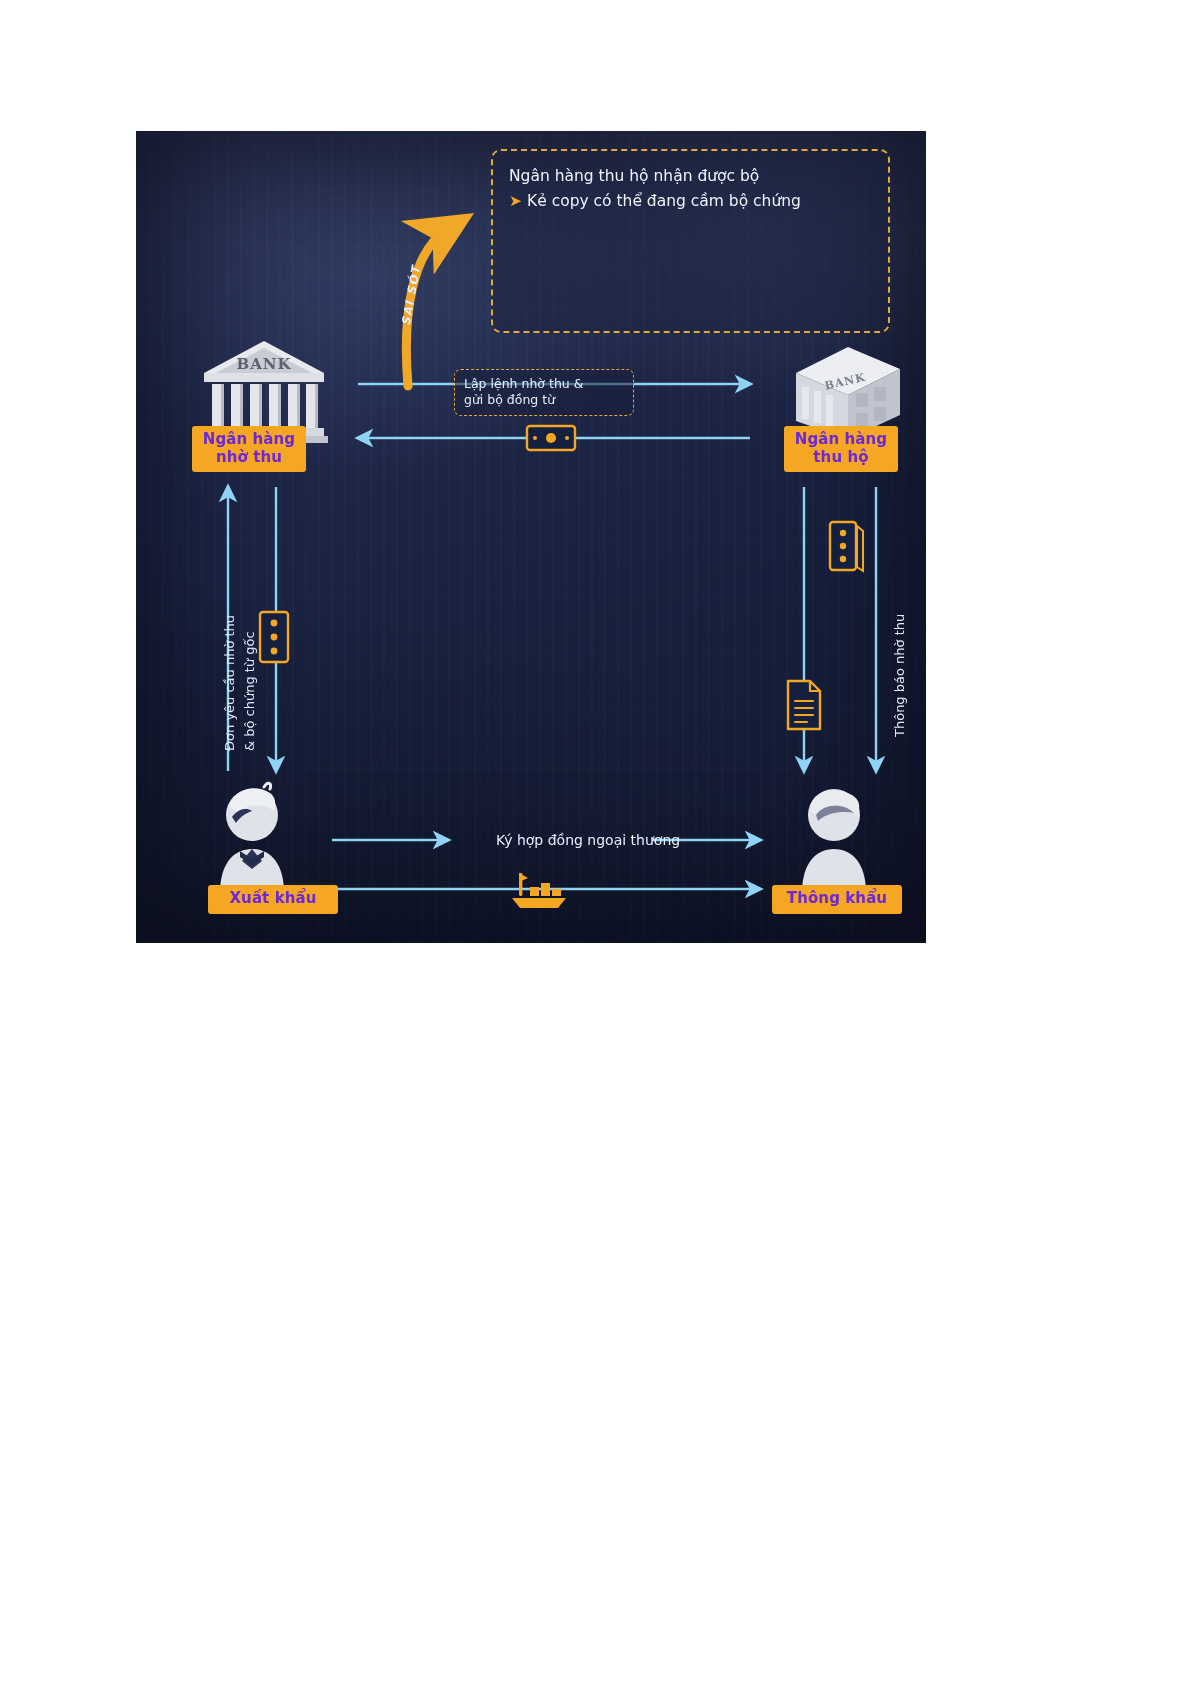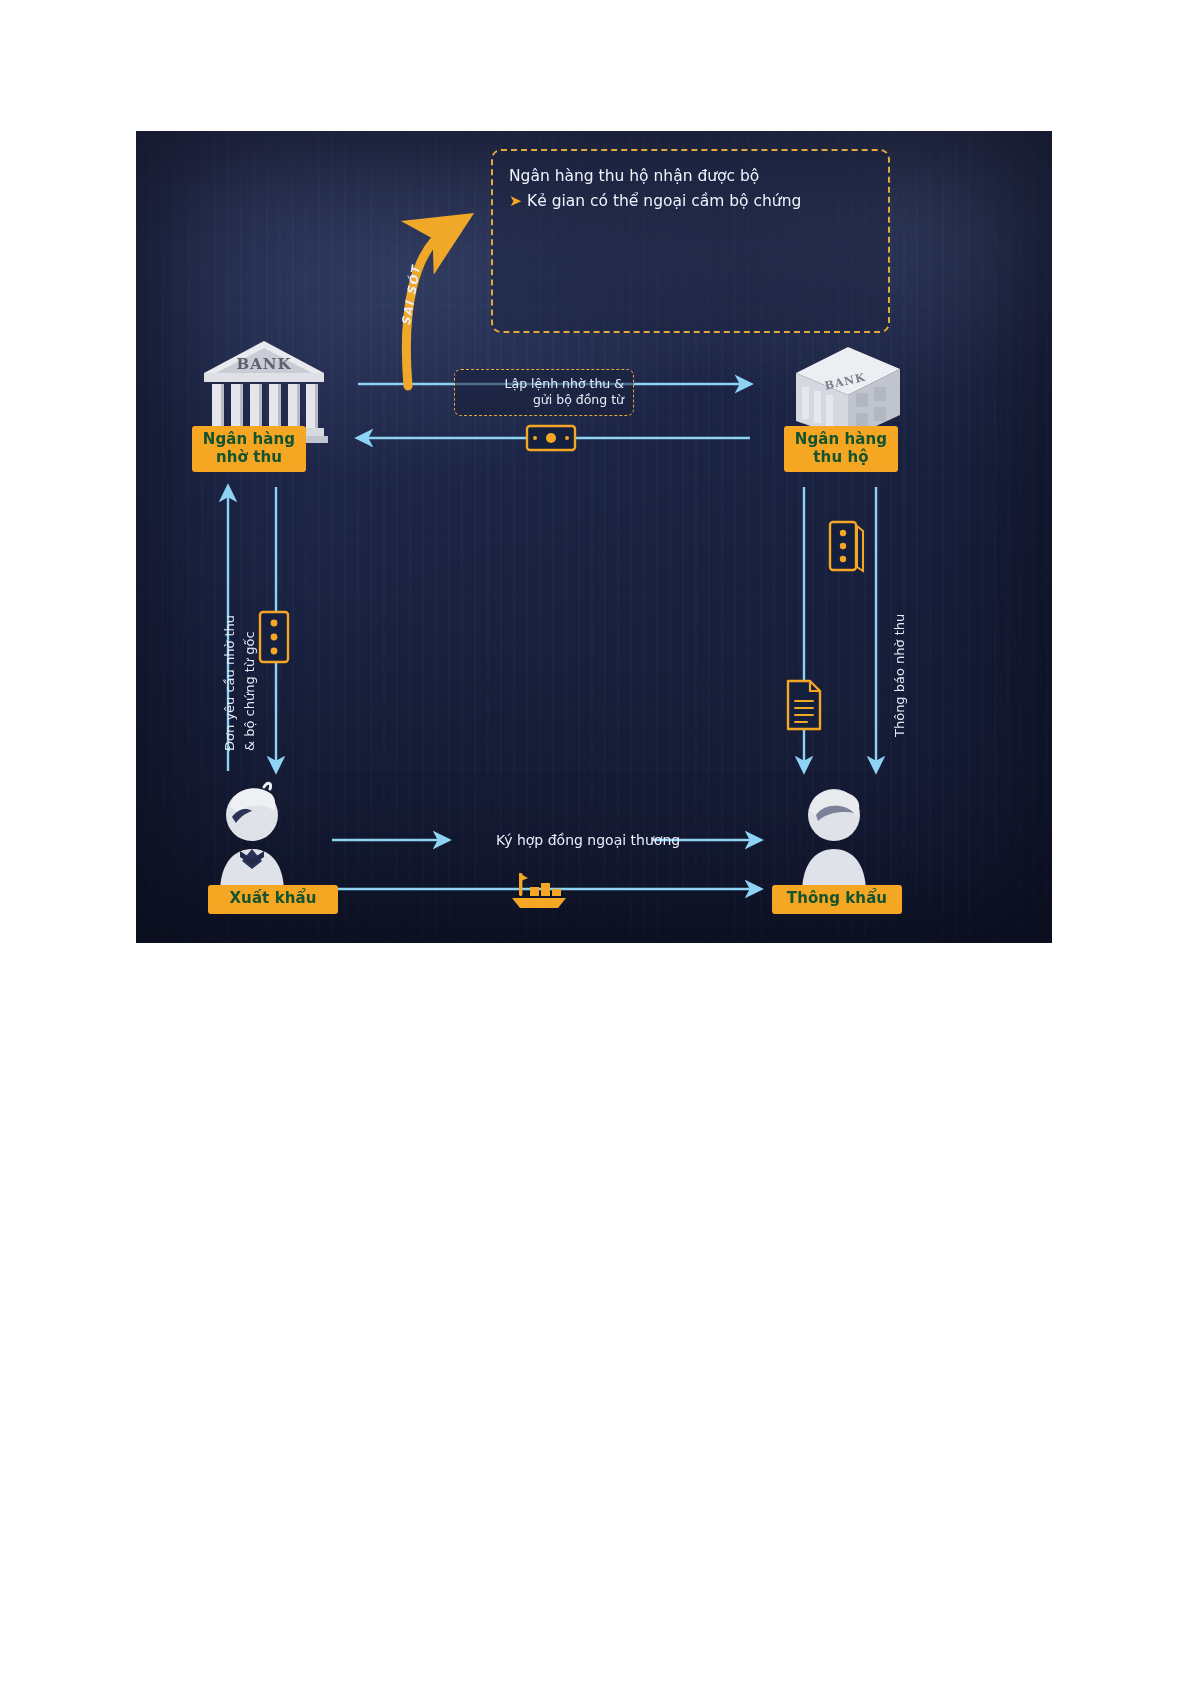--- a/index.html
+++ b/index.html
@@ -2,21 +2,21 @@
 <html><head>
 <meta charset="utf-8">
 <style>
   html,body{margin:0;padding:0;background:#ffffff;}
   body{width:1192px;height:1685px;font-family:"DejaVu Sans","Liberation Sans",sans-serif;}
 
   #page{position:relative;width:1192px;height:1685px;background:#ffffff;overflow:hidden;}
 
   
   #infographic{
-    position:absolute;left:136px;top:131px;width:916px;height:812px;
+    position:absolute;left:136px;top:131px;width:790px;height:812px;
     background:
       radial-gradient(ellipse 60% 40% at 30% 18%, rgba(70,88,130,.38), rgba(0,0,0,0) 62%),
       radial-gradient(ellipse 50% 35% at 78% 12%, rgba(60,74,112,.30), rgba(0,0,0,0) 60%),
       radial-gradient(ellipse 70% 45% at 55% 78%, rgba(24,32,60,.55), rgba(0,0,0,0) 70%),
       linear-gradient(160deg,#2a3055 0%,#222a4d 22%,#1b2343 48%,#161d38 72%,#121730 100%);
     overflow:hidden;
   }
   
   #infographic .tex{position:absolute;inset:0;pointer-events:none;}
   #infographic .tex.v{
@@ -35,39 +35,39 @@
                      linear-gradient(12deg, rgba(0,0,0,.25) 0%, rgba(0,0,0,0) 40%);
   }
   #infographic .vig{position:absolute;inset:0;pointer-events:none;
     box-shadow:inset 0 0 120px 28px rgba(8,11,24,.70);}
 
   .layer{position:absolute;inset:0;}
 
   
   .txt{position:absolute;color:#dfe8f5;font-size:13.5px;line-height:1.35;white-space:nowrap;}
   .chip{
-    position:absolute;background:#f5a623;color:#14532d;
+    position:absolute;background:#f5a623;color:#6d28d9;
     font-size:15px;font-weight:700;line-height:1.18;text-align:center;
     padding:5px 10px 6px;border-radius:3px;letter-spacing:.1px;
   }
   .vlabel{position:absolute;color:#e3ebf7;font-size:13px;line-height:1.5;white-space:nowrap;
     transform-origin:0 0;}
 
   
   .callout{
     position:absolute;border:2px dashed #e2a93b;border-radius:10px;
     background:rgba(26,33,63,.45);
   }
   .callout-body{padding:13px 16px 12px;color:#eef3fb;font-size:15.5px;line-height:1.62;}
   .callout-body .arw{color:#f5a623;font-weight:700;margin-right:5px;}
 
   .smallbox{
     position:absolute;border:1.6px dashed #e2a93b;border-radius:7px;
     background:rgba(24,31,58,.55);
-    color:#e8eefa;font-size:12.5px;line-height:1.3;text-align:right;
+    color:#e8eefa;font-size:12.5px;line-height:1.3;text-align:left;
     padding:6px 9px;
   }
 
   
   .bank-art{position:absolute;}
   .person-art{position:absolute;}
 
   svg{display:block;overflow:visible;}
 </style>
 </head>
@@ -111,21 +111,21 @@
 
       <line x1="196" y1="758" x2="624" y2="758" stroke="#8fd3f4" stroke-width="2.4" marker-end="url(#ah-r)"></line>
 
       <path d="M272,255 C266,183 276,120 312,98" fill="none" stroke="#f0a828" stroke-width="9" stroke-linecap="round" marker-end="url(#ah-o)"></path>
     </svg>
 
     <div class="callout" style="left:355px;top:18px;width:395px;height:180px;">
       <div class="callout-body">
         <div>Ngân hàng thu hộ nhận được bộ</div>
         <div>
-          <span class="arw">➤</span><span>Kẻ gian có thể ngoại cầm bộ chứng</span>
+          <span class="arw">➤</span><span>Kẻ copy có thể đang cầm bộ chứng</span>
         </div>
       </div>
     </div>
 
     <div class="vlabel" style="left:262px;top:192px;transform:rotate(-80deg);font-size:11.5px;letter-spacing:1.4px;font-style:italic;font-weight:700;color:#e9eefa;">SAI SÓT</div>
 
     <div class="bank-art" style="left:62px;top:208px;width:132px;height:104px;">
       <svg width="132" height="104" viewBox="0 0 132 104">
         <polygon points="66,2 126,34 6,34" fill="#e9eaee"></polygon>
         <polygon points="66,9 114,34 18,34" fill="#c9ccd4"></polygon>

